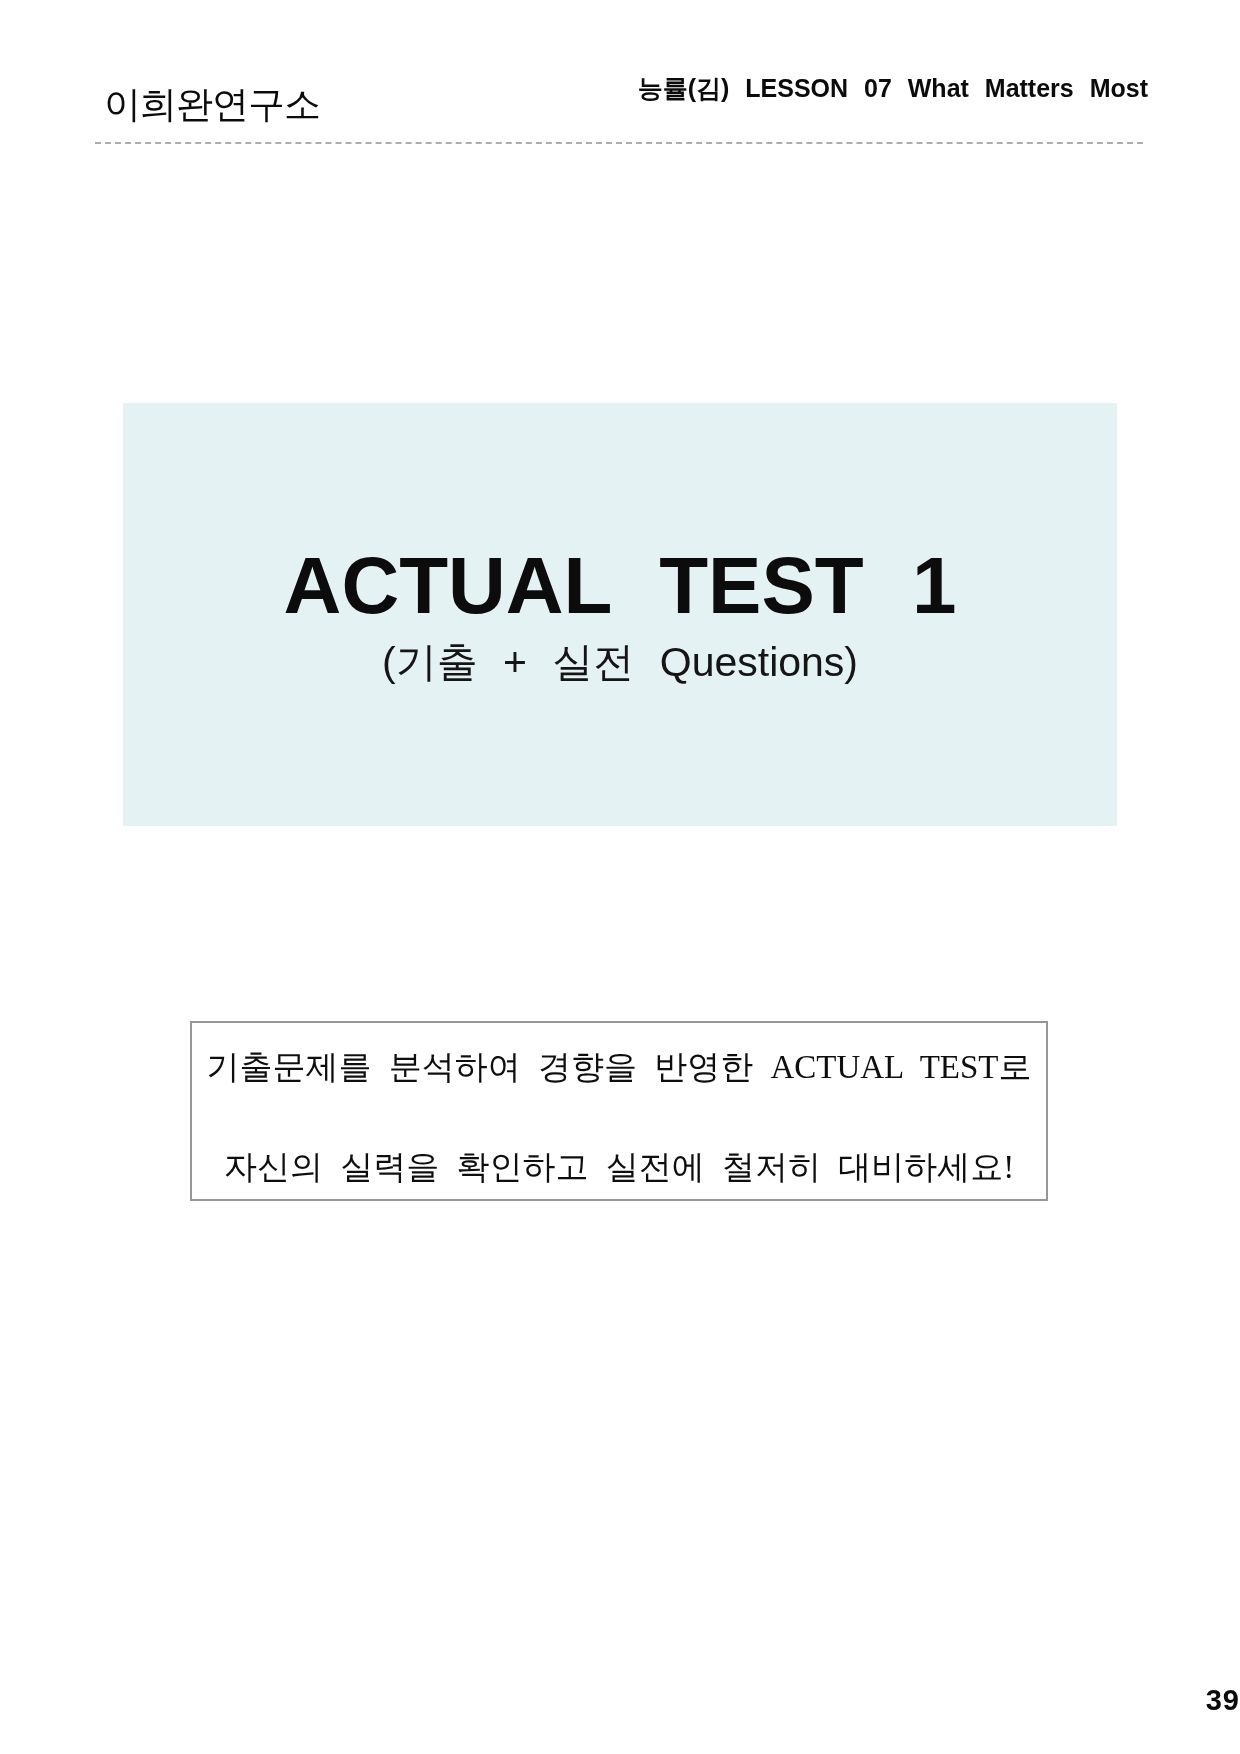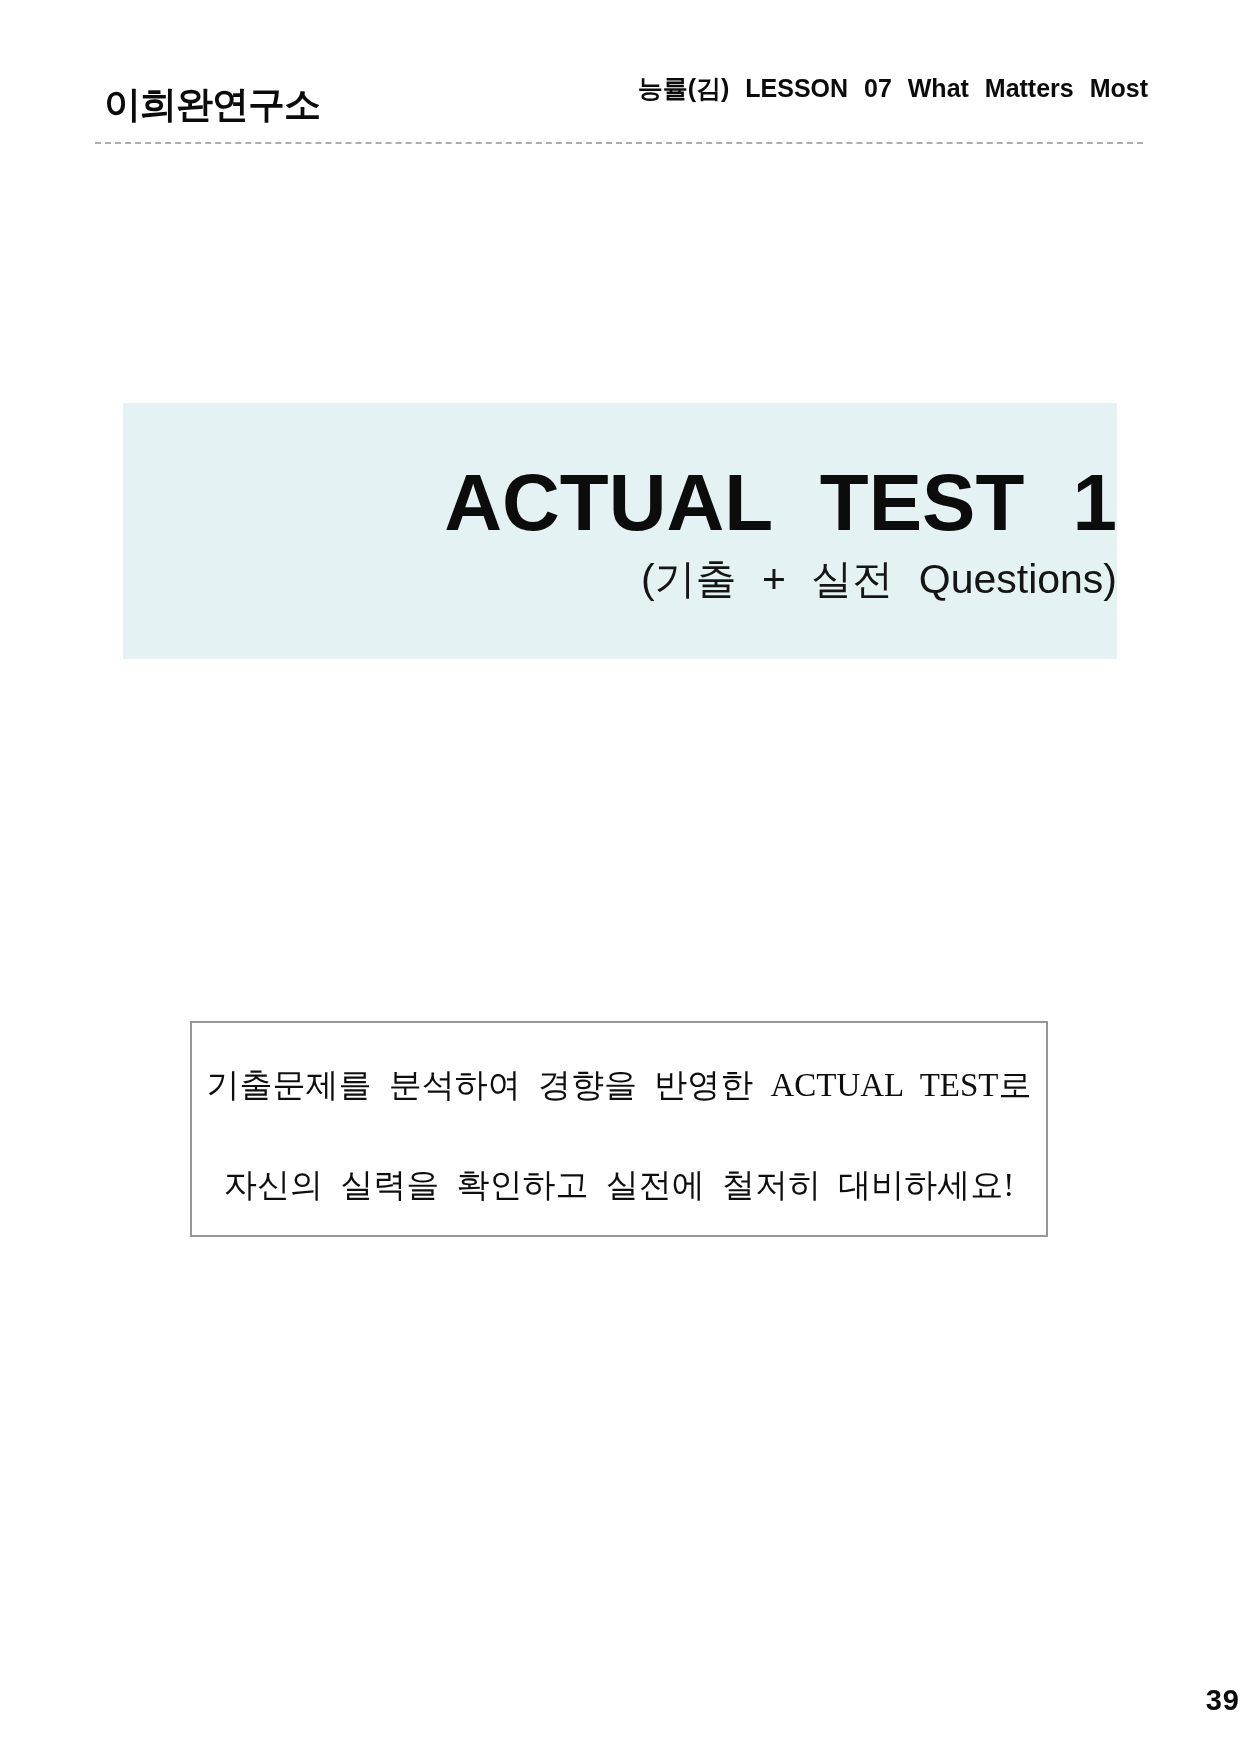--- a/index.html
+++ b/index.html
@@ -2,21 +2,21 @@
 <html><head>
 <meta charset="utf-8">
 <style>
   * { margin: 0; padding: 0; box-sizing: border-box; }
   html, body { width: 1240px; height: 1754px; background: #ffffff; position: relative; }
   body { font-family: "Liberation Sans", sans-serif; color: #111; }
 
   
   .logo {
     position: absolute; left: 104px; top: 80px;
-    font-size: 37px; font-weight: 700; color: #0b0b0b;
+    font-size: 37px; font-weight: 400; color: #0b0b0b;
     letter-spacing: -1px;
   }
   .header-right {
     position: absolute; right: 92px; top: 72px;
   }
   .header-lesson {
     font-size: 25px; font-weight: bold; color: #0b0b0b;
     word-spacing: 9px; letter-spacing: 0px;
   }
   .header-workbook {
@@ -24,36 +24,36 @@
     font-size: 26px; font-weight: 400; color: #454545;
     word-spacing: 6px;
   }
   .header-divider {
     position: absolute; left: 95px; top: 142px; width: 1048px; height: 0;
     border-top: 2px dashed #adadad;
   }
 
   
   .banner {
-    position: absolute; left: 123px; top: 403px; width: 994px; height: 256px;
-    display: flex; flex-direction: column; align-items: flex-end; justify-content: center;
+    position: absolute; left: 123px; top: 403px; width: 994px; height: 423px;
+    display: flex; flex-direction: column; align-items: center; justify-content: center;
   }
   .banner-title {
     font-size: 80px; font-weight: bold; color: #0c0c0c;
     word-spacing: 26px; letter-spacing: 0px; line-height: 1;
   }
   .banner-subtitle {
     margin-top: 16px;
     font-size: 41px; font-weight: 400; color: #151515;
     word-spacing: 14px; line-height: 1;
   }
 
   
   .info-box {
-    position: absolute; left: 190px; top: 1021px; width: 858px; height: 216px;
+    position: absolute; left: 190px; top: 1021px; width: 858px; height: 180px;
     border: 2px solid #979797; background: #ffffff;
     display: flex; flex-direction: column; align-items: center; justify-content: center;
     padding-top: 12px;
   }
   .info-line {
     font-family: "Liberation Serif", serif;
     font-size: 33px; color: #0e0e0e; line-height: 1;
     word-spacing: 9px; text-align: center;
   }
   .info-line + .info-line { margin-top: 67px; }

